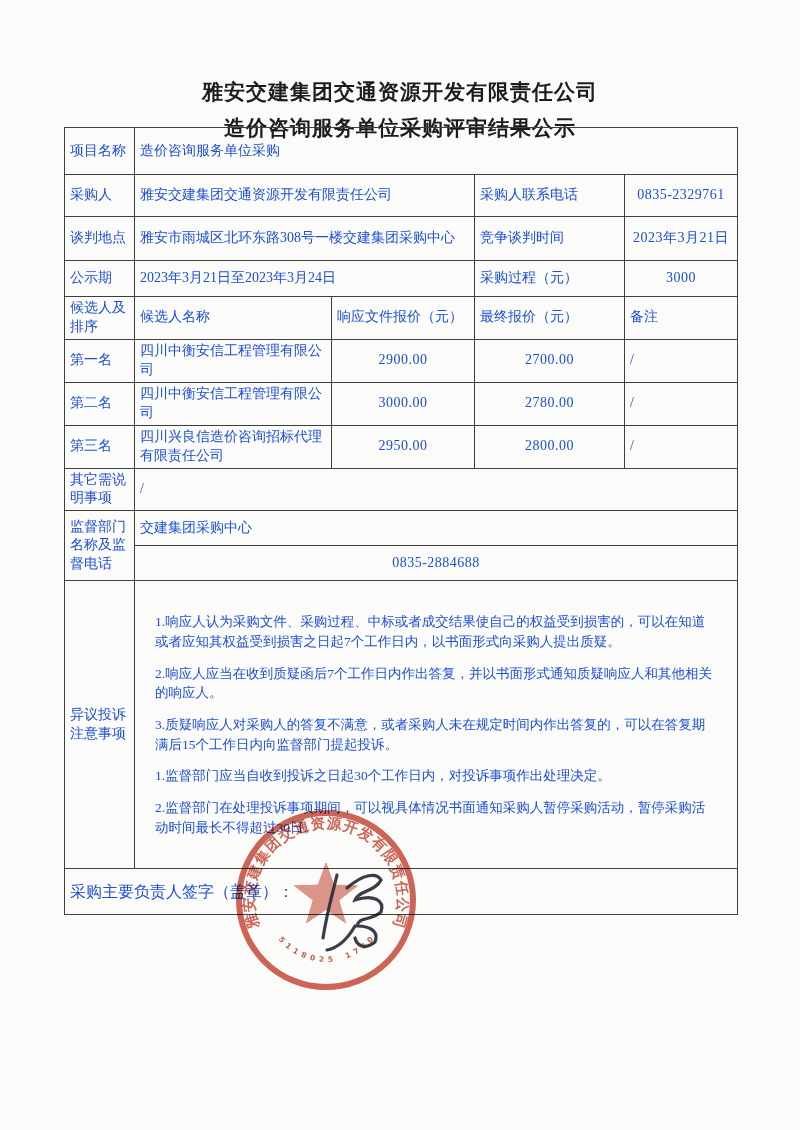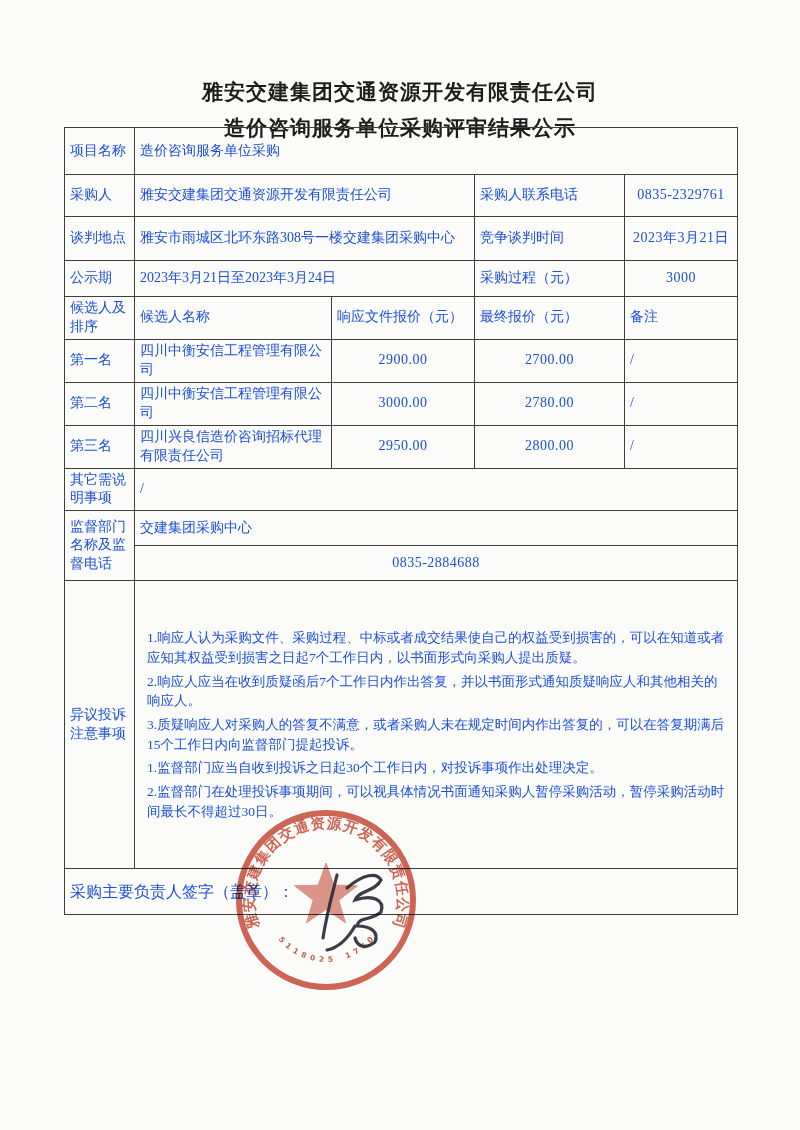--- a/index.html
+++ b/index.html
@@ -24,21 +24,21 @@
   }
   table.doc td{
     border:1px solid #3e3e3e;
     padding:2px 5px;vertical-align:middle;line-height:1.35;
     overflow:hidden;
   }
   td.lab{padding-left:4px;padding-right:2px;}
   td.ctr{}
   td.num{text-align:center;letter-spacing:.5px;margin-left:6px;}
   .notice-cell{padding:6px 8px !important;}
-  .notice-cell p{margin:4px;font-size:13.5px;line-height:1.46;}
+  .notice-cell p{margin:12px;font-size:13.5px;line-height:1.46;}
   td.sign-cell{padding-left:5px;font-size:16px;}
 
   #seal{
     position:absolute;left:229px;top:800px;width:210px;height:210px;
     mix-blend-mode:multiply;pointer-events:none;
   }
   .seal-char{
     font-family:"DejaVu Sans","Liberation Sans",sans-serif;
     font-size:14.5px;font-weight:700;opacity:.8;
   }

